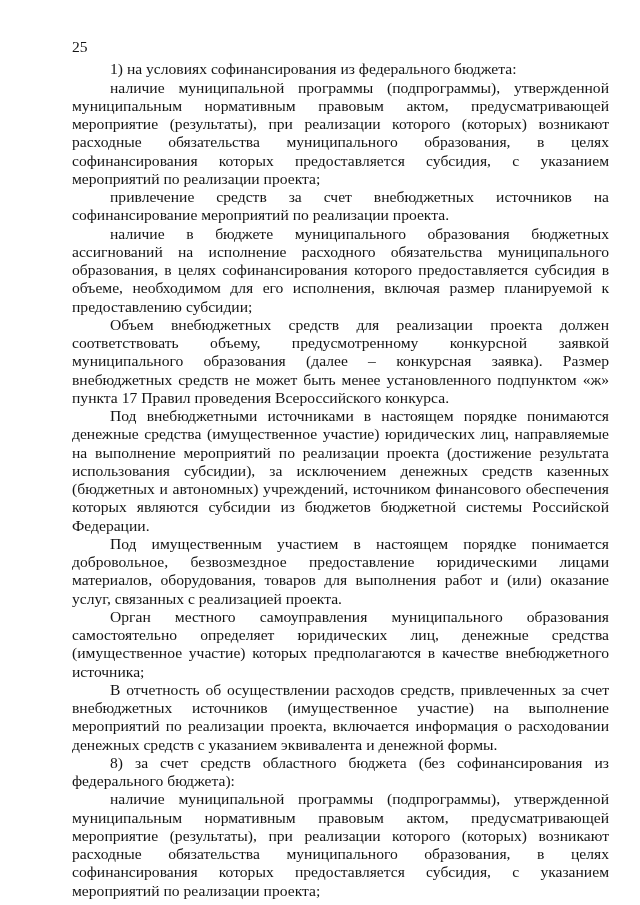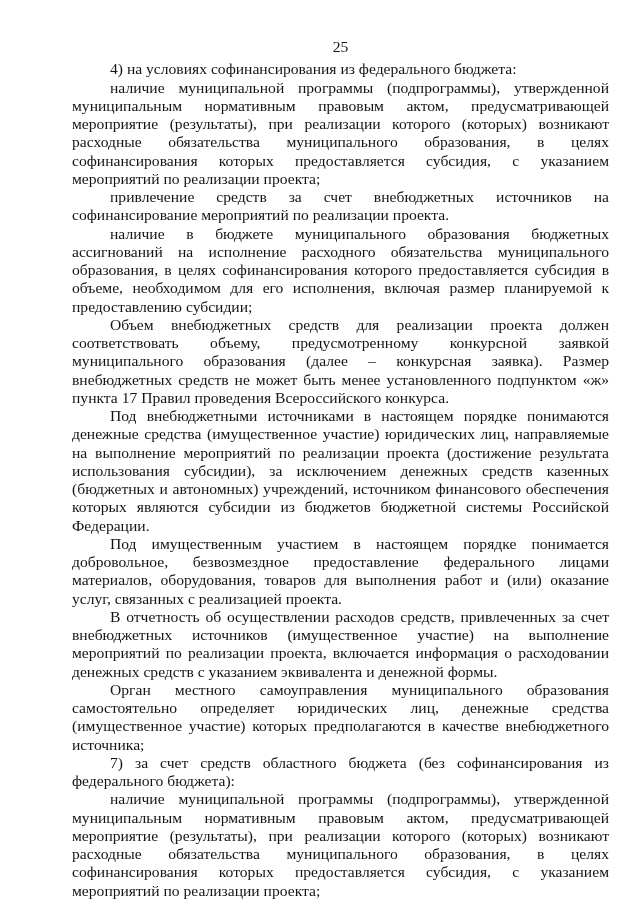--- a/index.html
+++ b/index.html
@@ -1,34 +1,34 @@
 <!DOCTYPE html>
 <html><head>
 <meta charset="utf-8">
 <style>
   html, body { margin:0; padding:0; background:#ffffff; }
   body { width:640px; height:905px; overflow:hidden; position:relative; }
   .page { position:absolute; left:72px; top:38px; width:537px;
     font-family:"Liberation Serif", "DejaVu Serif", serif; font-size:15.6px;
     line-height:18.25px; color:#141414; }
-  .pnum { text-align:center; margin-bottom:4px; }
+  .pnum { text-align:left; margin-bottom:4px; }
   p { margin:0; text-indent:38px; text-align:justify; }
   .dot { position:absolute; left:78px; top:874px; width:1px; height:1px; background:#bbb; }
 </style>
 </head>
 <body>
 
 <div class="page">
   <div class="pnum">25</div>
-  <p>4) на условиях софинансирования из федерального бюджета:</p>
+  <p>1) на условиях софинансирования из федерального бюджета:</p>
   <p>наличие муниципальной программы (подпрограммы), утвержденной муниципальным нормативным правовым актом, предусматривающей мероприятие (результаты), при реализации которого (которых) возникают расходные обязательства муниципального образования, в целях софинансирования которых предоставляется субсидия, с указанием мероприятий по реализации проекта;</p>
   <p>привлечение средств за счет внебюджетных источников на софинансирование мероприятий по реализации проекта.</p>
   <p>наличие в бюджете муниципального образования бюджетных ассигнований на исполнение расходного обязательства муниципального образования, в целях софинансирования которого предоставляется субсидия в объеме, необходимом для его исполнения, включая размер планируемой к предоставлению субсидии;</p>
   <p>Объем внебюджетных средств для реализации проекта должен соответствовать объему, предусмотренному конкурсной заявкой муниципального образования (далее – конкурсная заявка). Размер внебюджетных средств не может быть менее установленного подпунктом «ж» пункта 17 Правил проведения Всероссийского конкурса.</p>
   <p>Под внебюджетными источниками в настоящем порядке понимаются денежные средства (имущественное участие) юридических лиц, направляемые на выполнение мероприятий по реализации проекта (достижение результата использования субсидии), за исключением денежных средств казенных (бюджетных и автономных) учреждений, источником финансового обеспечения которых являются субсидии из бюджетов бюджетной системы Российской Федерации.</p>
-  <p>Под имущественным участием в настоящем порядке понимается добровольное, безвозмездное предоставление федерального лицами материалов, оборудования, товаров для выполнения работ и (или) оказание услуг, связанных с реализацией проекта.</p>
+  <p>Под имущественным участием в настоящем порядке понимается добровольное, безвозмездное предоставление юридическими лицами материалов, оборудования, товаров для выполнения работ и (или) оказание услуг, связанных с реализацией проекта.</p>
+  <p>Орган местного самоуправления муниципального образования самостоятельно определяет юридических лиц, денежные средства (имущественное участие) которых предполагаются в качестве внебюджетного источника;</p>
   <p>В отчетность об осуществлении расходов средств, привлеченных за счет внебюджетных источников (имущественное участие) на выполнение мероприятий по реализации проекта, включается информация о расходовании денежных средств с указанием эквивалента и денежной формы.</p>
-  <p>Орган местного самоуправления муниципального образования самостоятельно определяет юридических лиц, денежные средства (имущественное участие) которых предполагаются в качестве внебюджетного источника;</p>
-  <p>7) за счет средств областного бюджета (без софинансирования из федерального бюджета):</p>
+  <p>8) за счет средств областного бюджета (без софинансирования из федерального бюджета):</p>
   <p>наличие муниципальной программы (подпрограммы), утвержденной муниципальным нормативным правовым актом, предусматривающей мероприятие (результаты), при реализации которого (которых) возникают расходные обязательства муниципального образования, в целях софинансирования которых предоставляется субсидия, с указанием мероприятий по реализации проекта;</p>
 
 </div>
 <div class="dot"></div>
 
 </body></html>

